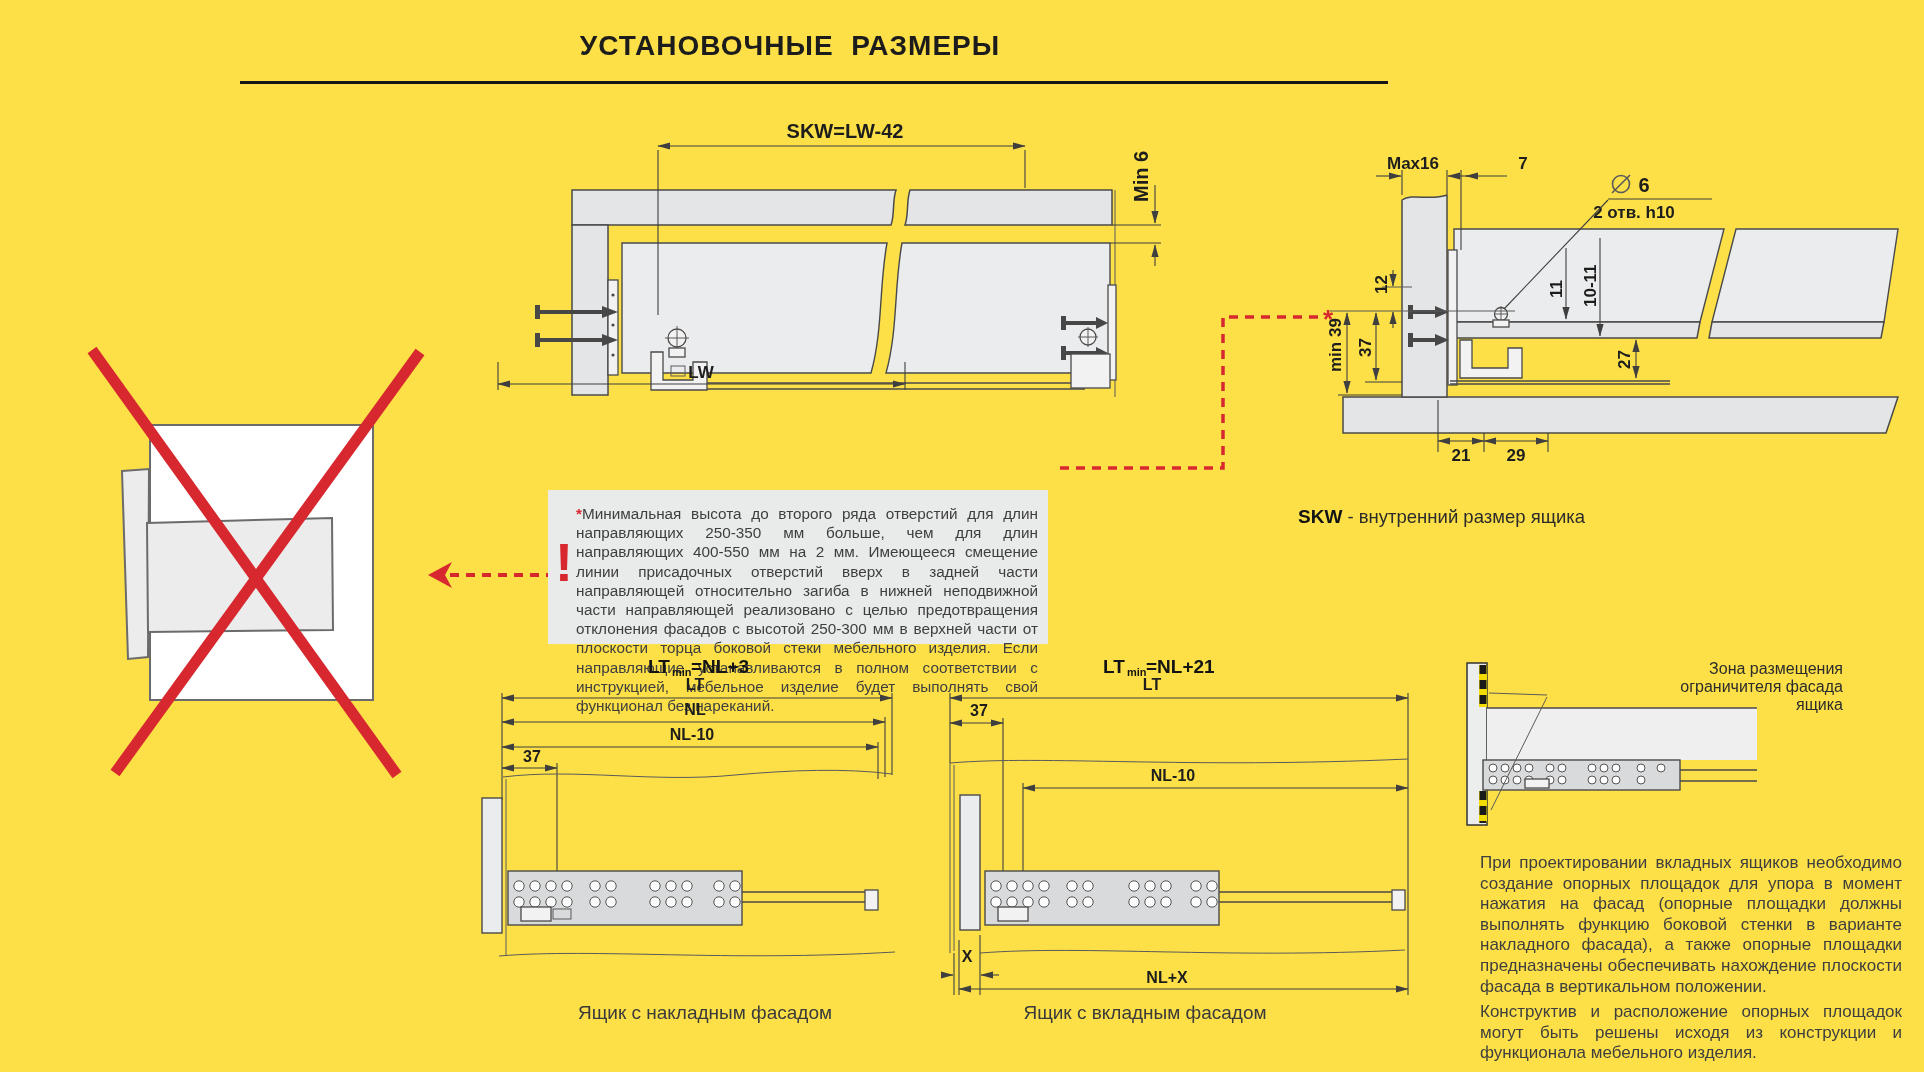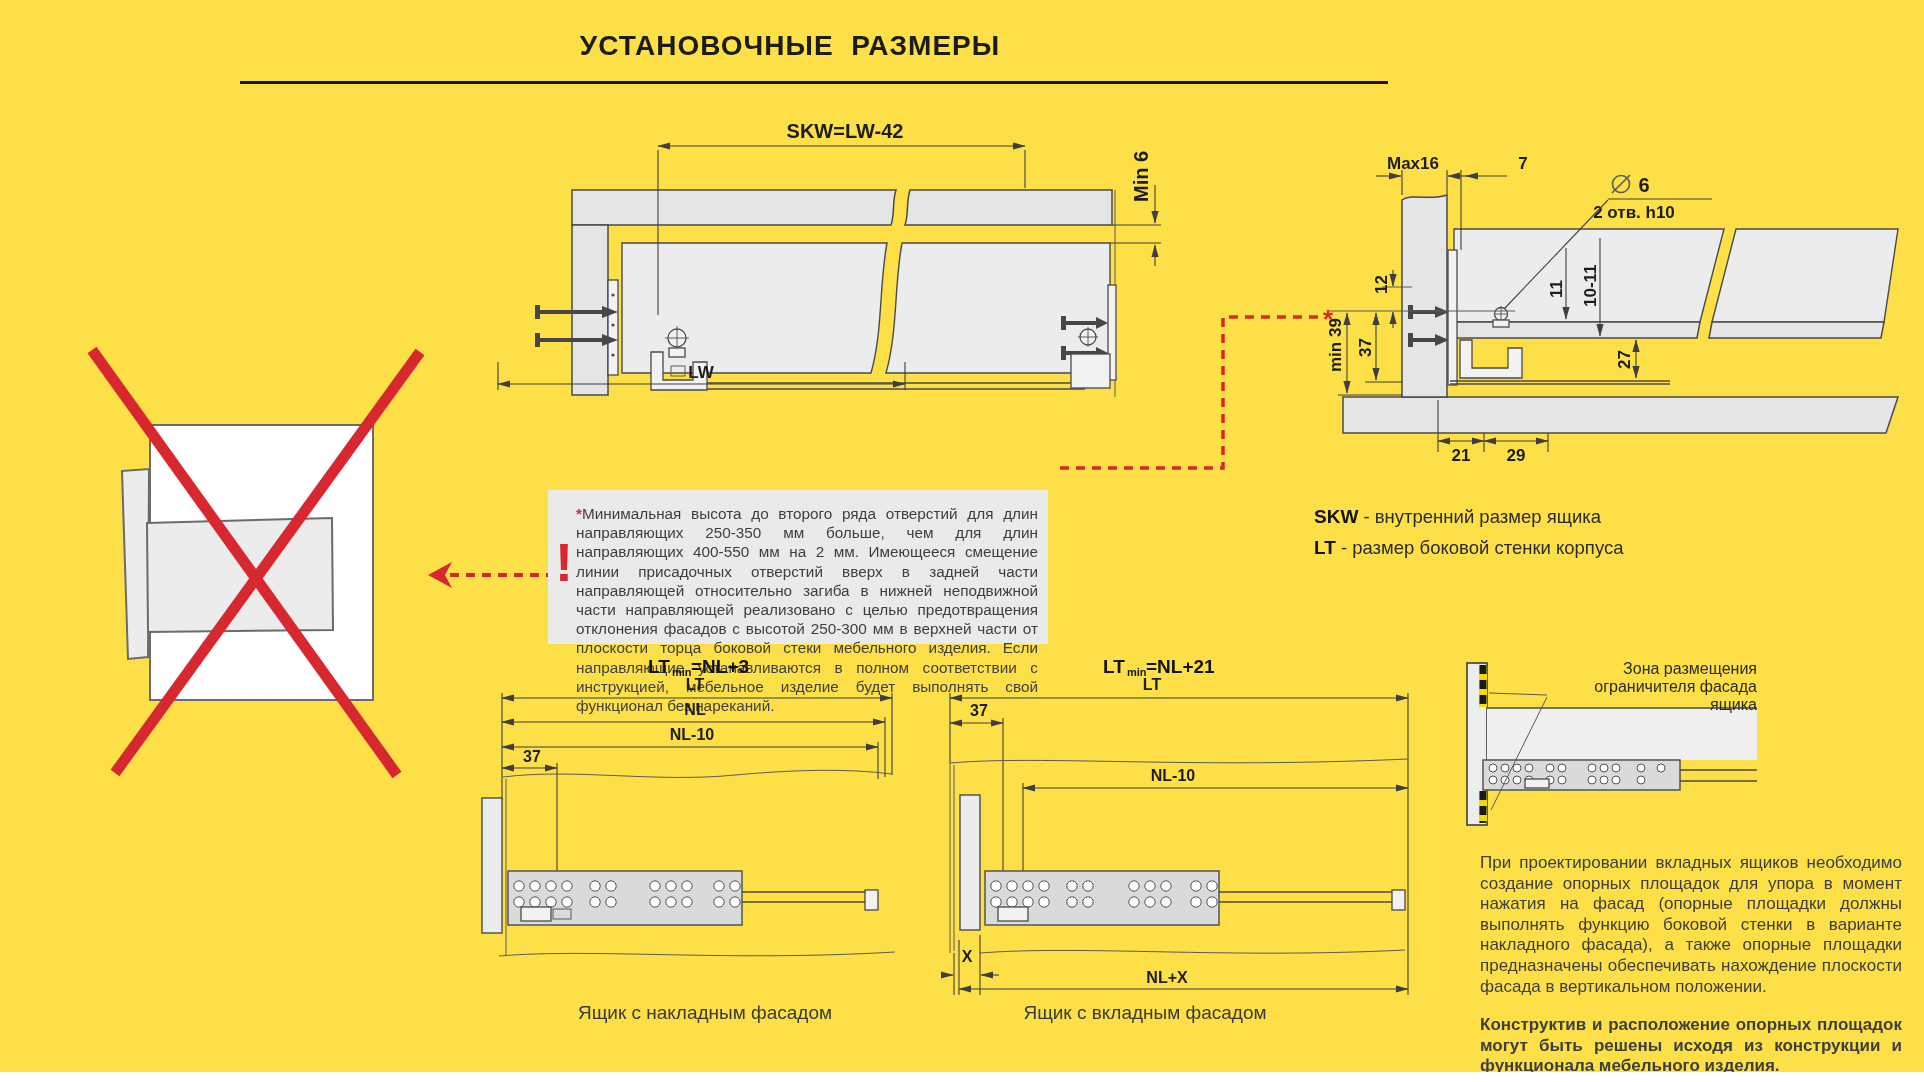--- a/index.html
+++ b/index.html
@@ -11,29 +11,29 @@
   .title-rule{left:240px;top:81px;width:1148px;height:3px;background:#161616;}
   
   .warn-box{left:548px;top:490px;width:500px;height:154px;background:#e9eaea;}
   .warn-mark{position:absolute;left:7px;top:44px;font-size:54px;font-weight:bold;
              color:#d7282f;line-height:56px;}
   .warn-text{margin:14px 10px 9px 28px;font-size:15.3px;line-height:19.2px;
              text-align:justify;color:#3e3e3e;}
   .red{color:#d7282f;font-weight:bold;}
   
   .legend{left:1298px;top:506px;width:520px;font-size:18.5px;color:#2b2b2b;}
-  .legend .row{margin-bottom:9px;white-space:nowrap;margin-left:16px;}
+  .legend .row{margin-bottom:9px;white-space:nowrap;}
   .legend .term{font-weight:bold;font-size:19px;color:#141414;}
   
-  .zone-label{left:1545px;top:660px;width:212px;text-align:right;font-size:16px;
+  .zone-label{left:1631px;top:660px;width:212px;text-align:right;font-size:16px;
               line-height:18px;color:#2b2b2b;}
   
   .notes{left:1480px;top:853px;width:422px;font-size:17px;line-height:20.6px;
          text-align:justify;color:#3e3e3e;}
-  .notes .p2{margin-top:18px;font-weight:bold;}
+  .notes .p2{margin-top:5px;}
   
   svg{position:absolute;overflow:visible;}
   .ln{stroke:#4a4a4a;stroke-width:1.4;fill:none;}
   .thin{stroke:#5a5a5a;stroke-width:1;fill:none;}
   .dim{stroke:#3f3f3f;stroke-width:1.1;fill:none;}
   .fillA{fill:#e4e5e6;stroke:#4a4a4a;stroke-width:1.5;}
   .fillB{fill:#ebeced;stroke:#4a4a4a;stroke-width:1.4;}
   .fillC{fill:#f2f2f2;stroke:#4a4a4a;stroke-width:1.3;}
   .fillS{fill:#d9dadb;stroke:#4a4a4a;stroke-width:1.4;}
   .hole{fill:#fcfcfc;stroke:#555;stroke-width:1;}
@@ -229,21 +229,20 @@
     <path d="M358,300 L382,287 L375,300 L382,313 Z" fill="#d7282f"></path>
   </svg>
 
   <div class="abs warn-box">
     <span class="warn-mark">!</span>
     <div class="warn-text"><span class="red">*</span><span>Минимальная высота до второго ряда отверстий для длин направляющих 250-350 мм больше, чем для длин направляющих 400-550 мм на 2 мм. Имеющееся смещение линии присадочных отверстий вверх в задней части направляющей относительно загиба в нижней неподвижной части направляющей реализовано с целью предотвращения отклонения фасадов с высотой 250-300 мм в верхней части от плоскости торца боковой стеки мебельного изделия. Если направляющие устанавливаются в полном соответствии с инструкцией, мебельное изделие будет выполнять свой функционал без нареканий.</span></div>
   </div>
 
   <div class="abs legend">
     <div class="row"><span class="term">SKW</span> <span>- внутренний размер ящика</span></div>
-    <div class="row"><span class="term">LT</span> <span>- размер боковой стенки корпуса</span></div>
   </div>
 
   <svg style="left:395px;top:655px;" width="505" height="370" viewBox="0 0 505 370">
     <text class="formula" x="253" y="18">LT</text>
     <text class="formula-sub" x="277" y="21">min</text>
     <text class="formula" x="296" y="18">=NL+3</text>
 
     <line class="dim" x1="107" y1="38" x2="107" y2="145"></line>
     <line class="dim" x1="497" y1="38" x2="497" y2="120"></line>
     <line class="dim" x1="490" y1="62" x2="490" y2="122"></line>

